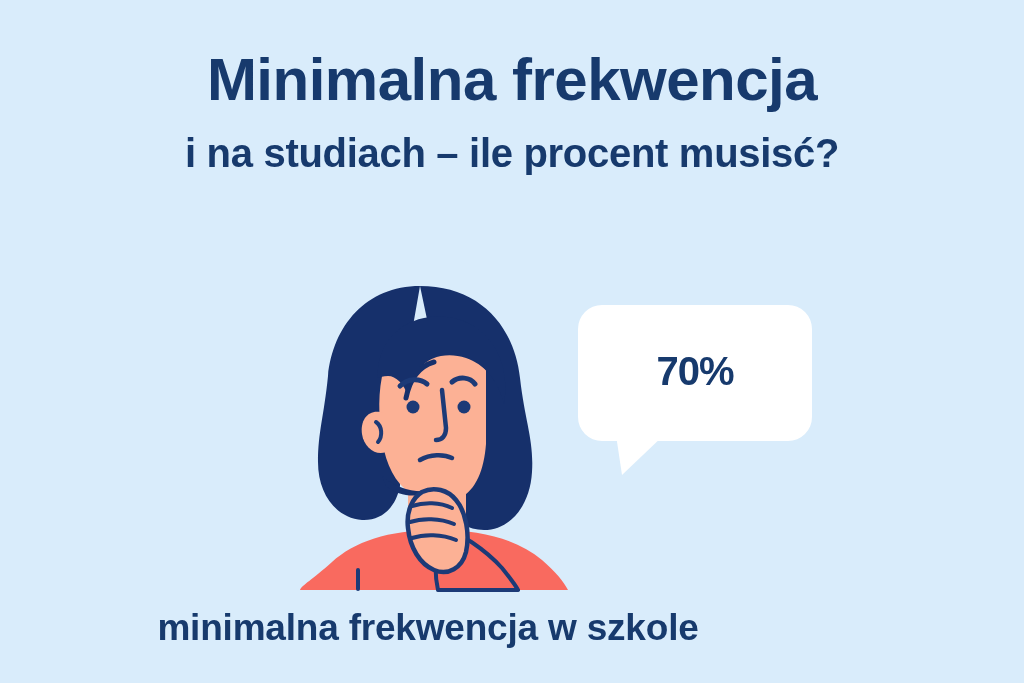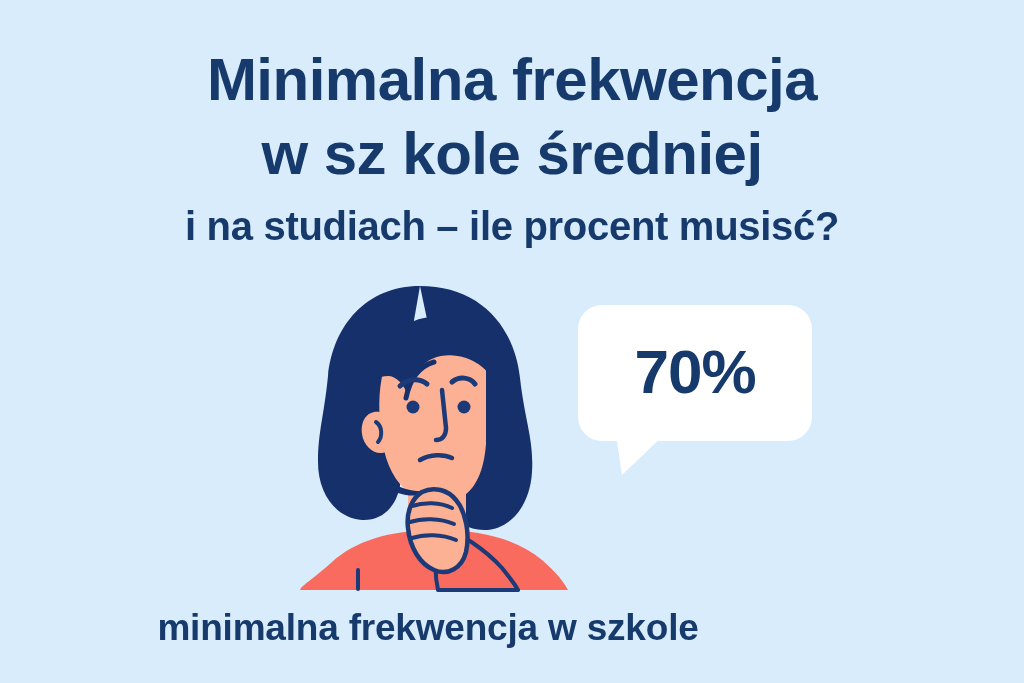--- a/index.html
+++ b/index.html
@@ -88,21 +88,21 @@
     width: 50px;
     height: 42px;
   }
 
   .bubble-value {
     position: absolute;
     inset: 0;
     display: flex;
     align-items: center;
     justify-content: center;
-    font-size: 62px;
+    font-size: 40px;
     font-weight: 700;
     color: #173a6d;
     letter-spacing: -1px;
     padding-bottom: 4px;
   }
 
   
   .caption {
     position: absolute;
     left: 0;
@@ -115,21 +115,20 @@
     letter-spacing: -0.2px;
   }
 </style>
 </head>
 <body>
 
 <div id="canvas">
 
   <div class="headline">
     <span class="title-line-1">Minimalna frekwencja</span>
-    <span class="title-line-2">w sz kole średniej</span>
     <span class="subtitle-line">i na studiach – ile procent musisć?</span>
   </div>
 
   <div id="illustration">
     <svg viewBox="0 0 320 315" xmlns="http://www.w3.org/2000/svg">
 
       <path fill="#16306b" d="M150 6
                C 96 6, 63 46, 58 96
                C 54 136, 48 152, 48 182
                C 48 214, 66 238, 92 240

